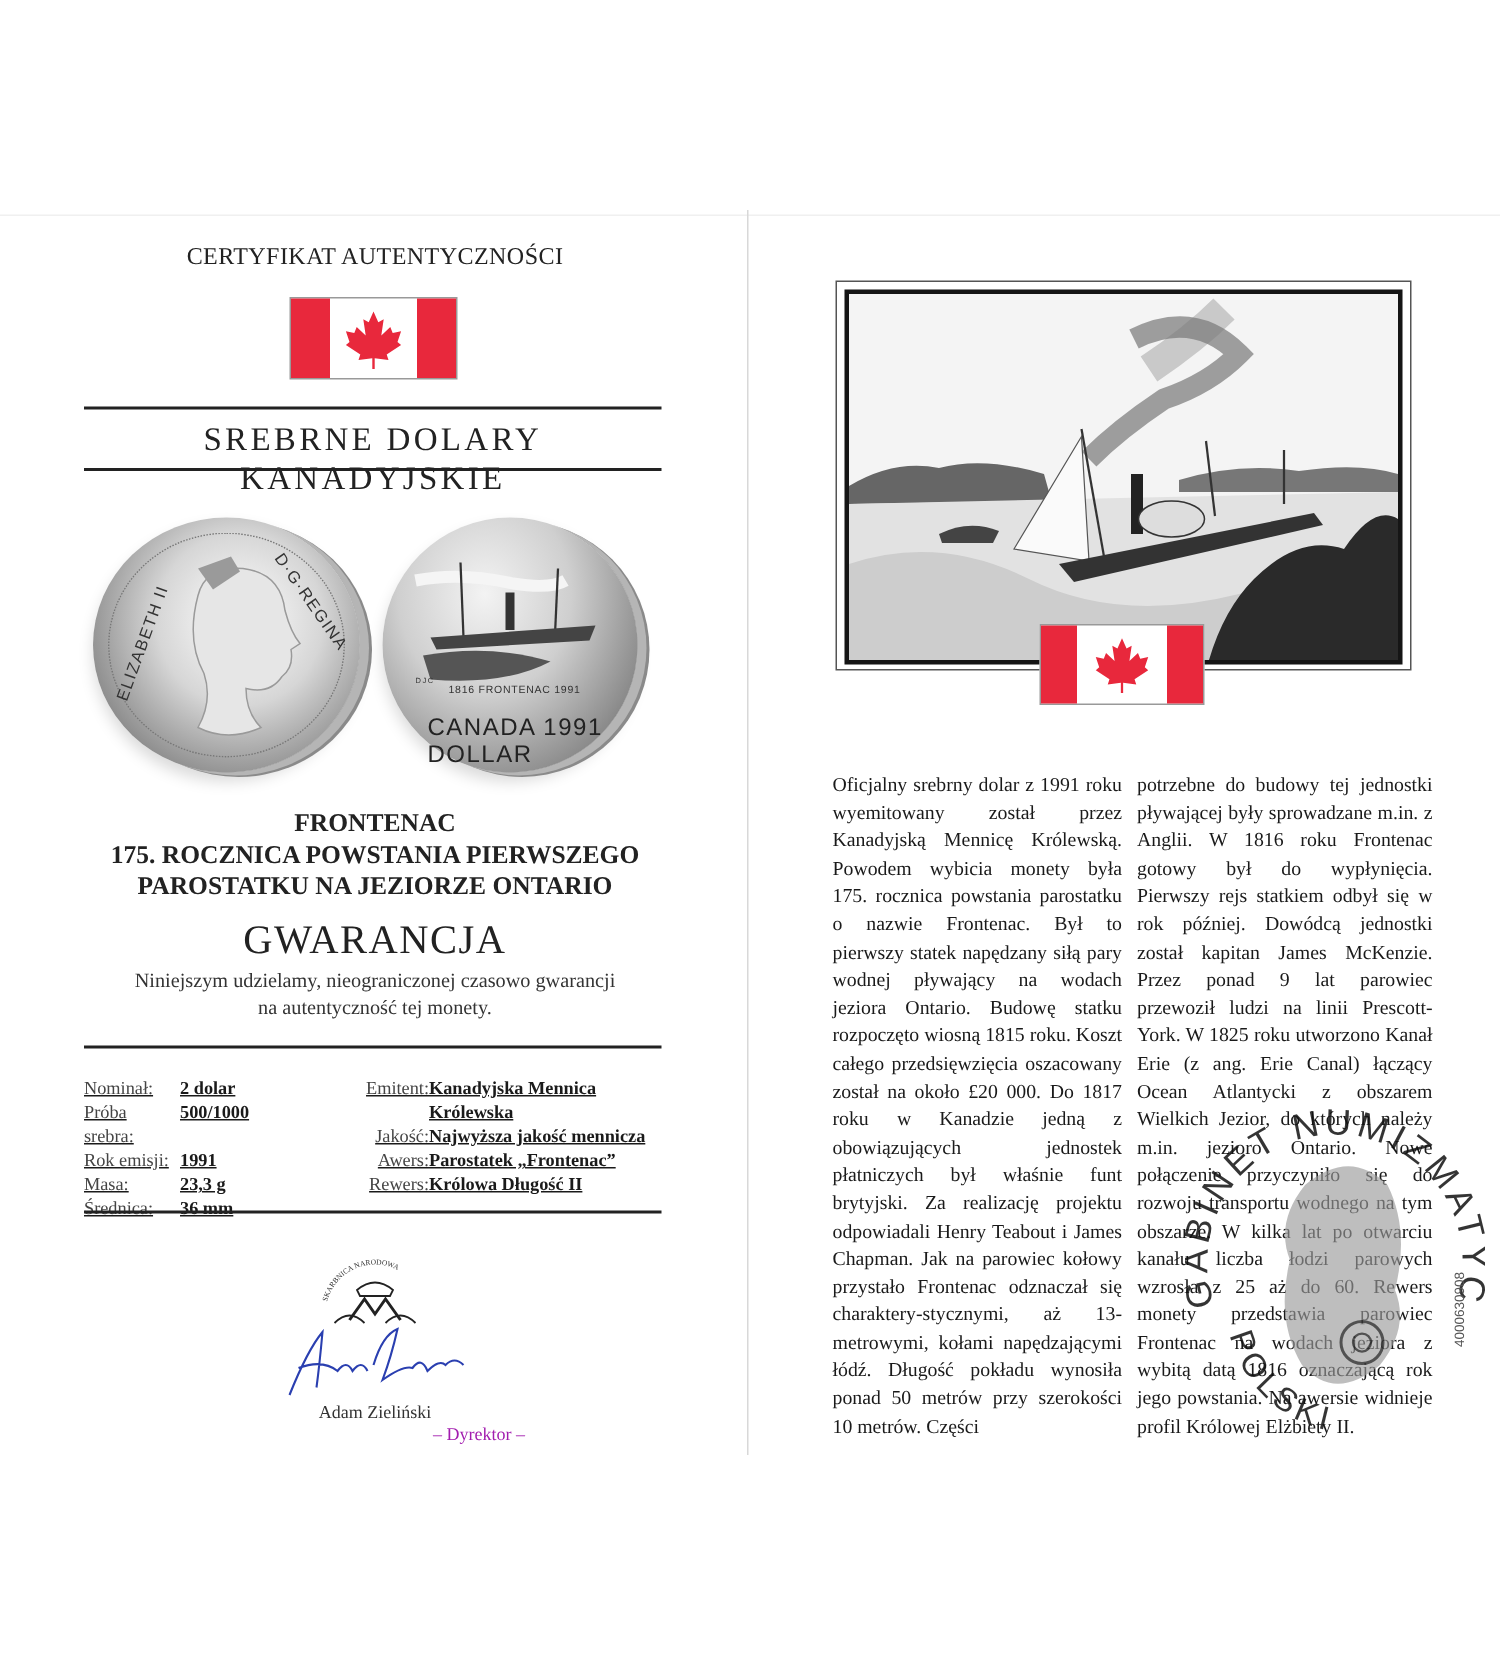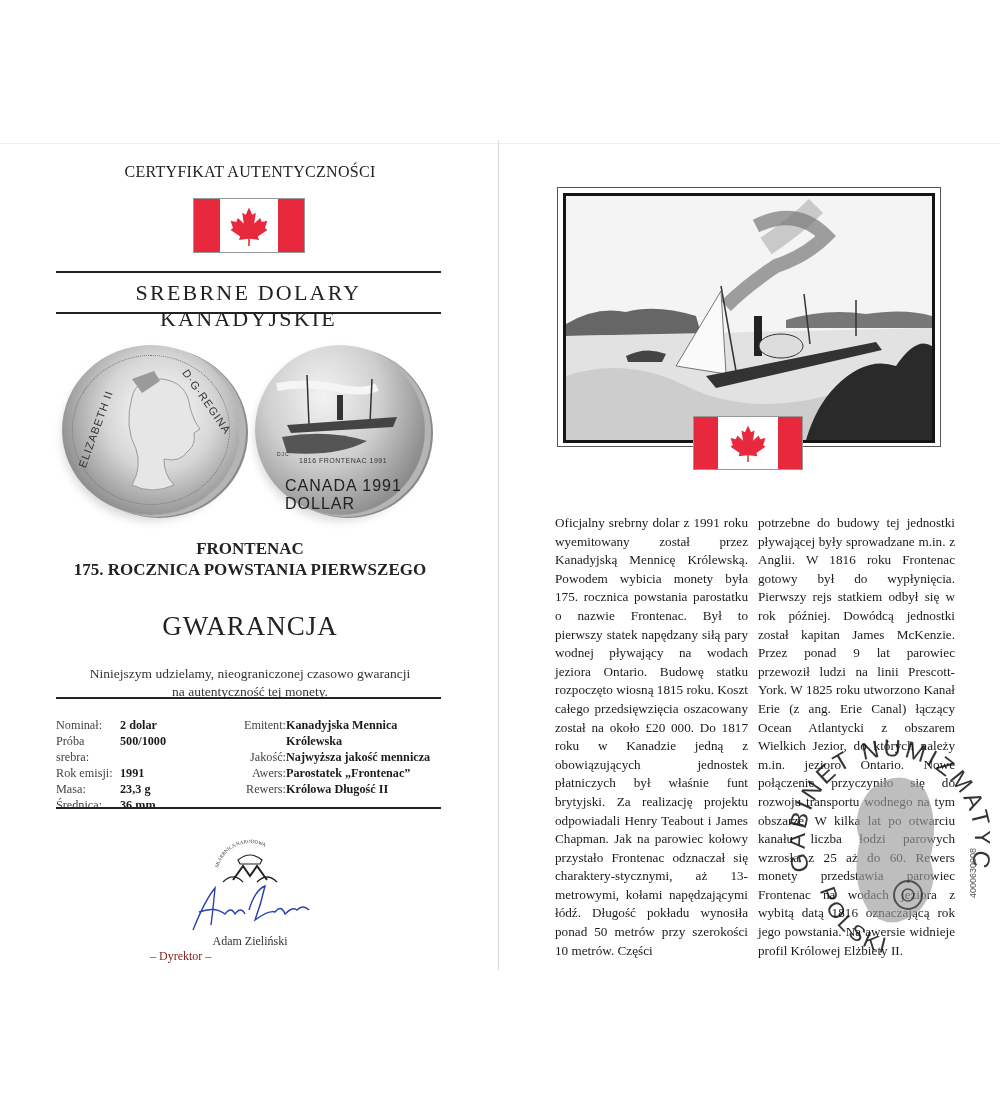--- a/index.html
+++ b/index.html
@@ -22,33 +22,33 @@
      background: radial-gradient(ellipse at 55% 40%, #ffffff 0%, #d6d6d6 40%, #8d8d8d 75%, #5f5f5f 100%);
      box-shadow: 6px 2px 0 #b5b5b5, 8px 3px 0 #8a8a8a, 0 6px 10px rgba(0,0,0,0.15); }
   .coin-rev { left: 255px; top: 345px; width: 170px; height: 170px;
      background: radial-gradient(ellipse at 40% 30%, #f3f3f3 0%, #cfcfcf 40%, #8e8e8e 75%, #5a5a5a 100%);
      box-shadow: 6px 2px 0 #b5b5b5, 8px 3px 0 #8a8a8a, 0 6px 10px rgba(0,0,0,0.15); }
   .coin-inner { position: absolute; inset: 10px; border-radius: 50%; border: 1px dotted #777; }
   .coin-legend { position: absolute; font-family: "Liberation Sans", sans-serif; color: #333; font-size: 11px; letter-spacing: 1px; }
 
   .frontenac { left: 50px; width: 400px; top: 538px; text-align: center; font-weight: bold; font-size: 17px; line-height: 21px; color: #222; }
   .gwarancja { left: 50px; width: 400px; top: 611px; text-align: center; font-size: 27px; letter-spacing: 1px; color: #222; }
-  .guarantee-text { left: 50px; width: 400px; top: 645px; text-align: center; font-size: 13.5px; line-height: 18px; color: #333; margin-top: 20px; }
-
-  .specs { font-size: 12.2px; line-height: 16px; }
+  .guarantee-text { left: 50px; width: 400px; top: 645px; text-align: center; font-size: 13.5px; line-height: 18px; color: #333; }
+
+  .specs { font-size: 12.2px; line-height: 16px; text-decoration: underline; }
   .specs .label { color: #444; }
   .specs .value { font-weight: bold; color: #1a1a1a; }
   .spec-row { display: flex; }
   .specs-left .label { width: 64px; }
   .specs-right .label { width: 58px; }
 
   .mint-logo { left: 205px; top: 836px; width: 90px; height: 52px; }
   .signature { left: 185px; top: 880px; width: 130px; height: 55px; }
   .director-name { left: 150px; width: 200px; top: 934px; text-align: center; font-size: 12px; color: #333; }
-  .director-role { left: 150px; width: 200px; top: 949px; text-align: left; font-size: 12px; color: #7f1d1d; }
+  .director-role { left: 150px; width: 200px; top: 949px; text-align: right; font-size: 12px; color: #a21caf; }
 
   
   .frame-outer { left: 557px; top: 187px; width: 382px; height: 258px; border: 1px solid #555; }
   .frame-inner { left: 563px; top: 193px; width: 366px; height: 244px; border: 3px solid #151515; background: #f6f6f6; overflow: hidden; }
 
   .text-col { font-size: 13.2px; line-height: 18.6px; text-align: justify; color: #1a1a1a; }
   .col1 { left: 555px; top: 514px; width: 193px; }
   .col2 { left: 758px; top: 514px; width: 197px; }
   .text-col p { margin: 0; }
 
@@ -98,20 +98,21 @@
       <path d="M15 72 Q60 64 100 76 Q70 92 20 88 Z" fill="#555"></path>
     </svg>
     <span class="coin-legend" style="left:44px;top:112px;font-size:7px;letter-spacing:0.5px;">1816 FRONTENAC 1991</span>
     <span class="coin-legend" style="left:22px;top:106px;font-size:5px;">DJC</span>
     <span class="coin-legend" style="left:30px;top:132px;font-size:16px;color:#222;">CANADA 1991 DOLLAR</span>
   </div>
 
   <div class="abs frontenac">
     <div>FRONTENAC</div>
     <div>175. ROCZNICA POWSTANIA PIERWSZEGO</div>
+    <div>PAROSTATKU NA JEZIORZE ONTARIO</div>
   </div>
 
   <div class="abs gwarancja">GWARANCJA</div>
   <div class="abs guarantee-text">
     <div>Niniejszym udzielamy, nieograniczonej czasowo gwarancji</div>
     <div>na autentyczność tej monety.</div>
   </div>
 
   <div class="abs rule" style="left:56px;top:697px;width:385px;"></div>
 

